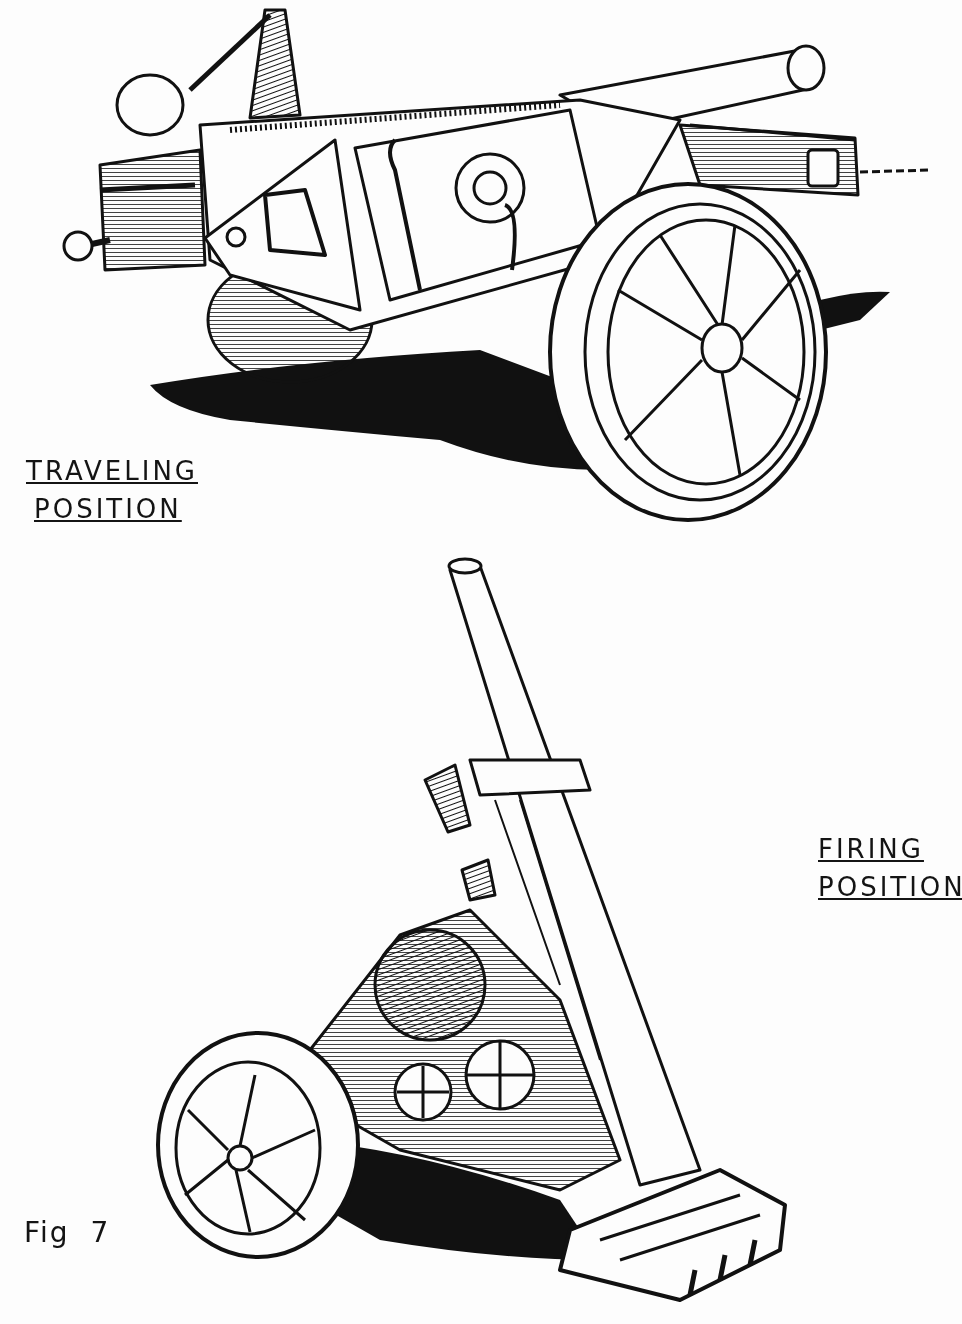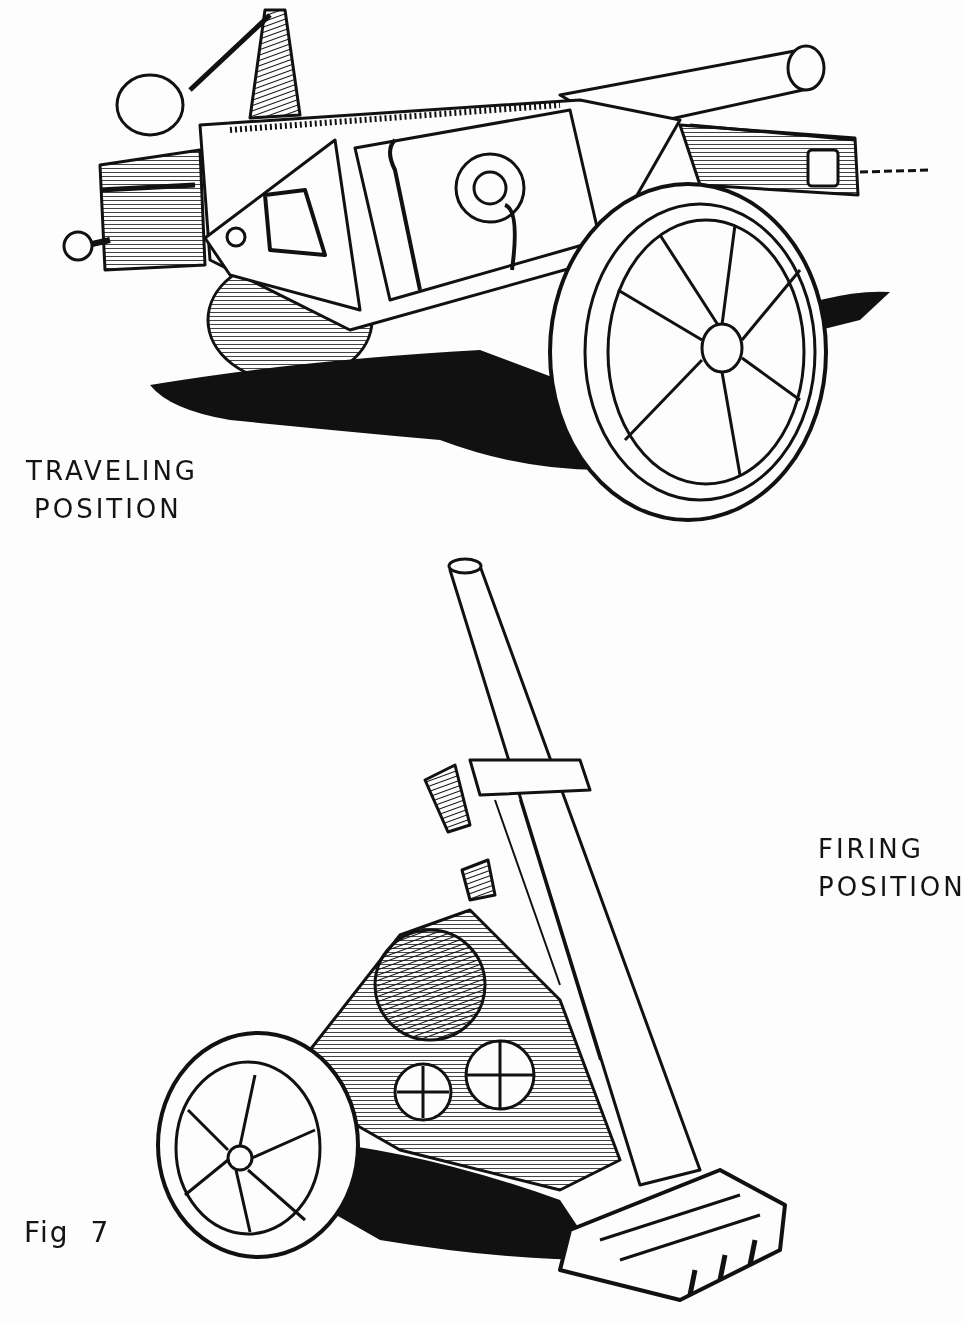--- a/index.html
+++ b/index.html
@@ -1,18 +1,18 @@
 <!DOCTYPE html>
 <html><head>
 <meta charset="utf-8">
 <style>
   html, body { margin: 0; padding: 0; background: #fdfdfd; }
   body { width: 962px; height: 1324px; position: relative; overflow: hidden; font-family: "DejaVu Sans", sans-serif; color: #111; }
   .label { position: absolute; font-size: 26px; letter-spacing: 3px; line-height: 38px; color: #141414; }
-  .label span { display: block; }
+  .label span { display: block; text-decoration: underline; }
   #lbl-travel { left: 26px; top: 452px; }
   #lbl-fire { left: 770px; top: 830px; margin-left: 48px; }
   #lbl-fig { left: 24px; top: 1214px; font-size: 28px; letter-spacing: 2px; word-spacing: 10px; }
   svg { position: absolute; left: 0; top: 0; }
 </style>
 </head>
 <body>
 
 <svg width="962" height="1324" viewBox="0 0 962 1324">
   <defs>

